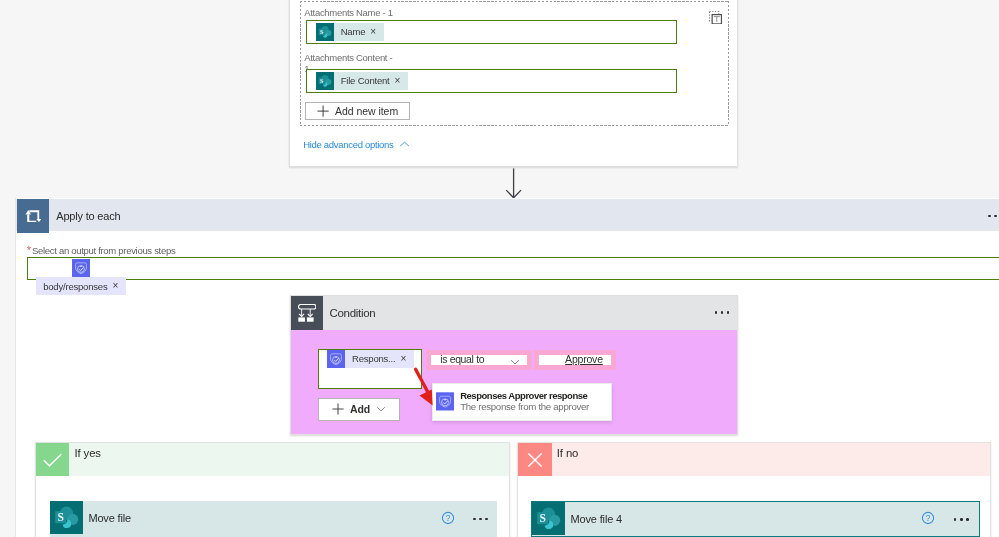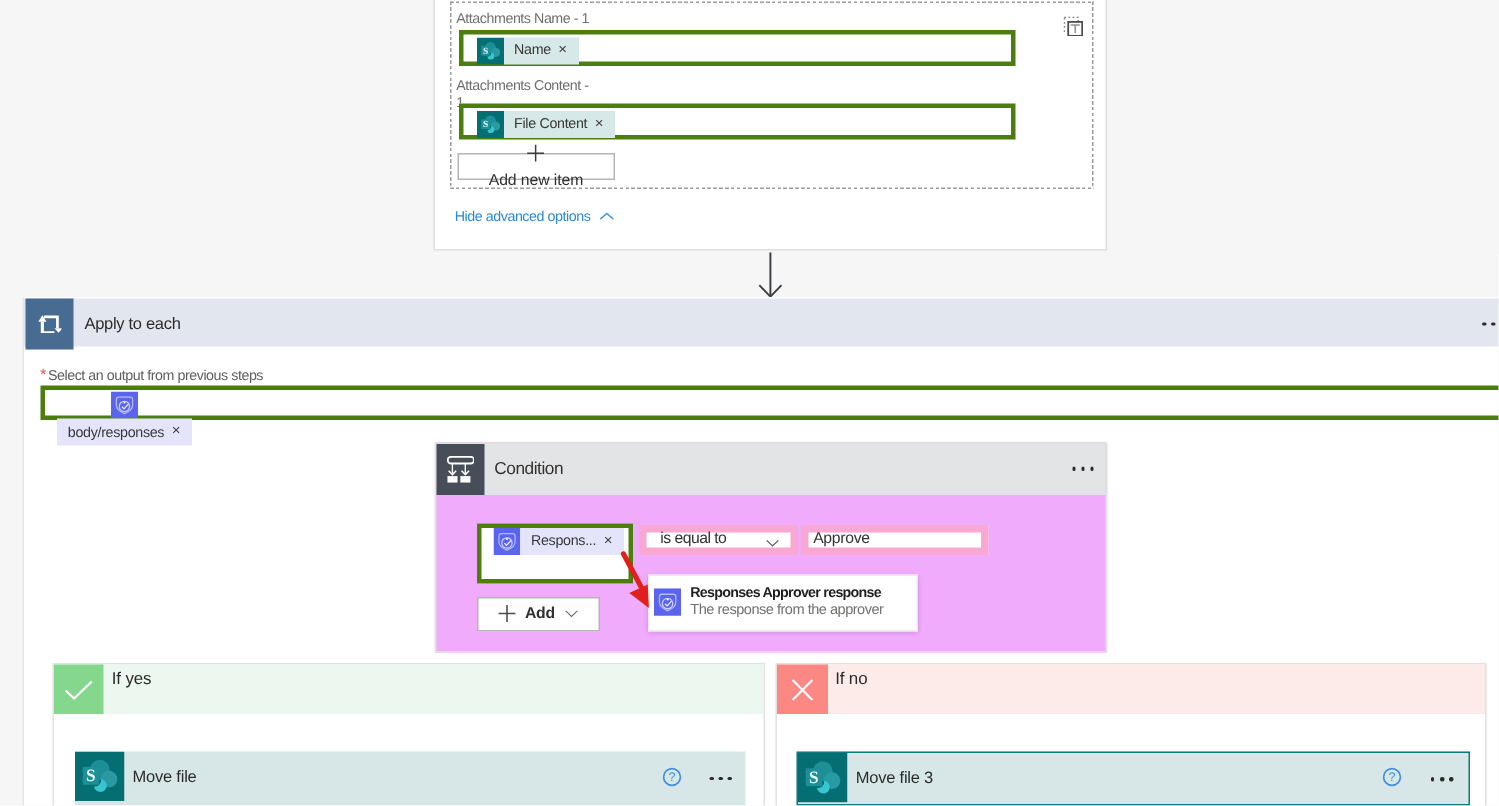--- a/index.html
+++ b/index.html
@@ -20,21 +20,21 @@
        repeating-linear-gradient(to right,#9b9b9b 0 2.4px,transparent 2.4px 3.9px),
        repeating-linear-gradient(to right,#9b9b9b 0 2.4px,transparent 2.4px 3.9px),
        repeating-linear-gradient(to bottom,#9b9b9b 0 2.4px,transparent 2.4px 3.9px),
        repeating-linear-gradient(to bottom,#9b9b9b 0 2.4px,transparent 2.4px 3.9px);
      background-size:100% 1px,100% 1px,1px 100%,1px 100%;
      background-position:0 0,0 100%,0 0,100% 0;
      background-repeat:no-repeat;}
 
   .fieldlabel{font-size:9.5px;letter-spacing:-0.3px;color:#6f6f6f;line-height:11.5px;
      white-space:normal;}
-  .tokenfield{position:absolute;border:3px solid #4d7c0f;background:#fff;
+  .tokenfield{position:absolute;border:1px solid #4d7c0f;background:#fff;
      box-sizing:border-box;}
   .tok{position:absolute;display:flex;align-items:center;}
   .tokicon{flex:none;}
   .toklbl{display:flex;align-items:center;font-size:9.5px;letter-spacing:-0.2px;
      color:#373737;white-space:nowrap;}
   .tokx{font-size:10px;color:#3b3b3b;line-height:1;font-family:"Liberation Sans",sans-serif;}
 
   .btn-outline{position:absolute;display:flex;align-items:center;justify-content:center;
      border:1px solid #b4b4b4;background:#fff;color:#323130;box-sizing:border-box;}
 
@@ -143,21 +143,21 @@
  <text x="10.3" y="19.1" font-size="11.2" font-weight="bold" fill="#eaf6f6" text-anchor="middle" font-family="Liberation Serif, serif">S</text>
 </svg>
 </span>
         <span class="toklbl" style="background:#d7e8e9;height:18px;padding:0 8px 0 7px;">
             <span>File Content</span>
             <span class="tokx" style="margin-left:5px;">×</span>
           </span>
       </span>
     </div>
 
-    <div class="btn-outline" style="left:14.8px;top:171px;width:105.1px;height:17.6px;gap:6.3px;flex-direction:column;">
+    <div class="btn-outline" style="left:14.8px;top:171px;width:105.1px;height:17.6px;gap:6.3px;">
       <span style="display:block;">
         <svg width="12.2" height="12.2" viewBox="0 0 13 13">
             <path d="M6.5 0.5v12M0.5 6.5h12" stroke="#3b3b3b" stroke-width="1.05" fill="none"></path>
           </svg>
         </span>
       <span style="font-size:10.5px;letter-spacing:-0.05px;">Add new item</span>
     </div>
 
     <div class="abs" style="left:13.2px;top:208px;display:flex;align-items:center;gap:5.7px;">
       <span style="color:#2a8ad4;font-size:9.5px;letter-spacing:-0.3px;">Hide advanced options</span>
@@ -262,22 +262,22 @@
     <div class="plainfield" style="left:135.7px;top:54.2px;width:105.7px;height:19.6px;
          justify-content:space-between;padding:0 7px 0 9px;font-size:10.5px;letter-spacing:-0.35px;">
       <span>is equal to</span>
       <span>
         <svg width="10" height="6" viewBox="0 0 12 8">
             <path d="M0.8 1.6l5.2 5 5.2-5" stroke="#545454" stroke-width="1" fill="none"></path>
           </svg>
         </span>
     </div>
 
-    <div class="plainfield" style="left:243.6px;top:54.2px;width:125px;height:19.6px;
-         padding-left:3px;font-size:10.5px;letter-spacing:-0.2px;">
+    <div class="plainfield" style="left:243.6px;top:54.2px;width:82px;height:19.6px;
+         padding-left:26px;font-size:10.5px;letter-spacing:-0.2px;text-decoration:underline;">
       <span>Approve</span>
     </div>
 
     <div class="btn-outline" style="left:27.1px;top:101.8px;width:82.8px;height:22.9px;gap:6px;">
       <span>
         <svg width="12" height="12" viewBox="0 0 12 12">
             <path d="M6 .4v11.2M.4 6h11.2" stroke="#4b4b4b" stroke-width="1.05" fill="none"></path>
           </svg>
         </span>
       <span style="font-weight:bold;font-size:10.5px;letter-spacing:-0.1px;">Add</span>
@@ -358,21 +358,21 @@
       <span class="ai">
 <svg viewBox="0 0 32 32" width="100%" height="100%">
             <rect width="32" height="32" fill="#046e72"></rect>
  <circle cx="16.0" cy="11.8" r="6.4" fill="#1c8f97"></circle>
  <circle cx="22.0" cy="17.8" r="5.4" fill="#2a9aa2"></circle>
  <path d="M16.99 17.95 A4.15 4.15 0 1 1 12.25 22.69 A4.40 4.40 0 0 0 16.99 17.95 Z" fill="#37c6d0"></path>
  <rect x="5.0" y="9.9" width="10.6" height="11.6" fill="#1c8f97"></rect>
  <text x="10.3" y="19.1" font-size="11.2" font-weight="bold" fill="#eaf6f6" text-anchor="middle" font-family="Liberation Serif, serif">S</text>
 </svg>
 </span>
-      <span class="alabel">Move file 3</span>
+      <span class="alabel">Move file 4</span>
       <span class="abs" style="left:389.6px;top:9.1px;display:block;">
         <svg width="14" height="14" viewBox="0 0 16 16">
           <circle cx="8" cy="8" r="6.4" fill="none" stroke="#3c8ede" stroke-width="1.25"></circle>
           <text x="8" y="11.4" font-size="9.5" fill="#3c8ede" text-anchor="middle" font-family="Liberation Sans, sans-serif">?</text>
           </svg>
       </span>
       <span class="abs" style="left:422.1px;top:15.6px;display:block;">
         <span class="dots" style="display:flex;">
             <i></i>
             <i></i>

